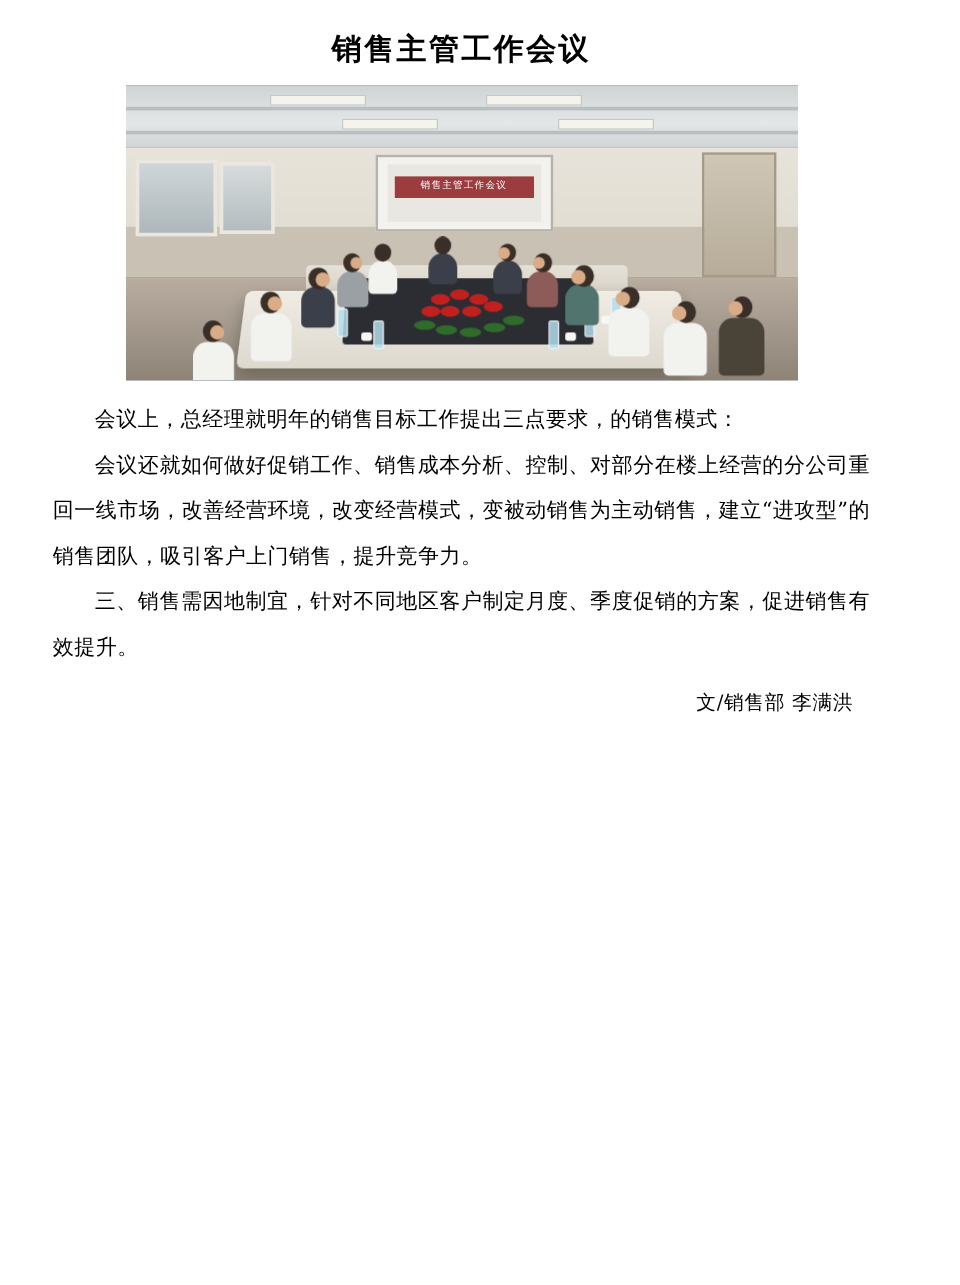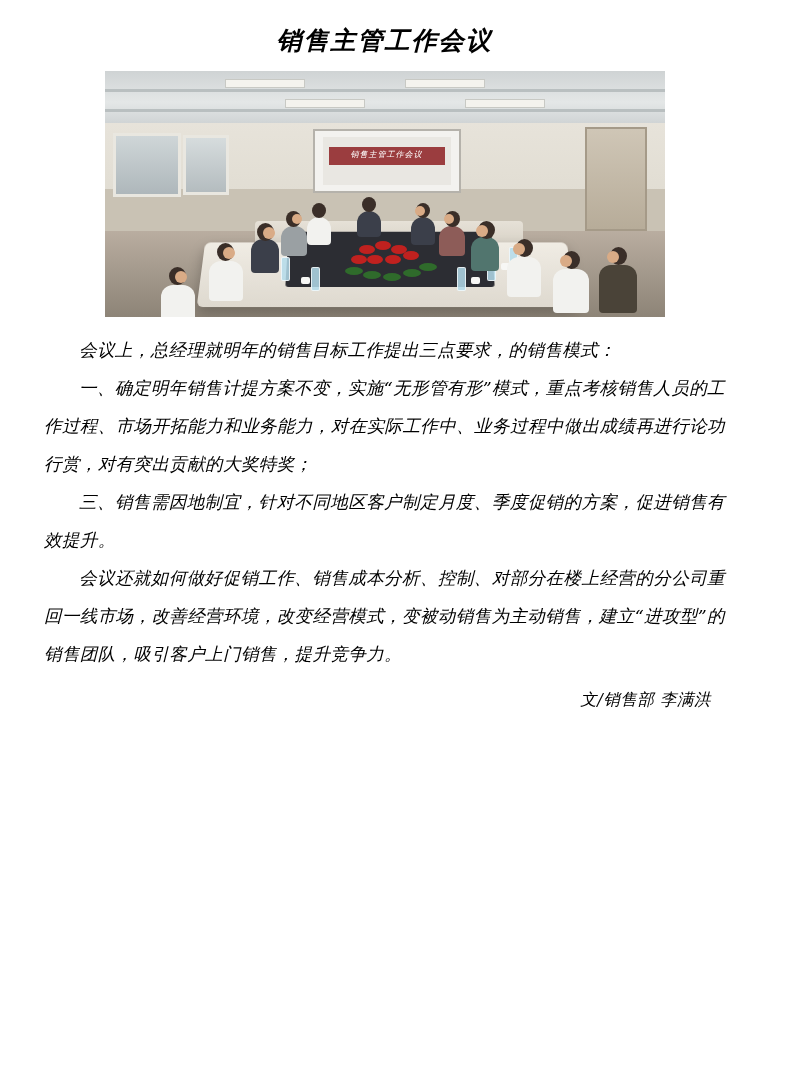--- a/index.html
+++ b/index.html
@@ -14,21 +14,20 @@
     color: #000000;
     position: relative;
     overflow: hidden;
   }
   .page {
     width: 769px;
     height: 1071px;
     box-sizing: border-box;
     padding: 18px 44px 10px 44px;
     position: relative;
-    font-style: italic;
   }
   .doc-title {
     text-align: center;
     font-size: 25px;
     font-weight: bold;
     letter-spacing: 2px;
     margin: 6px 0 14px 0;
     font-family: "DejaVu Serif", "Liberation Serif", serif;
   }
 
@@ -291,20 +290,19 @@
       <div class="person" style="left:494px; top:176px">
         <div class="body shirt-vest" style="left:0; top:18px; width:38px; height:48px"></div>
         <div class="head" style="left:11px; top:0"></div>
         <div class="face" style="left:8px; top:4px"></div>
       </div>
     </div>
   </div>
 
   <div class="body-text">
     <p>会议上，总经理就明年的销售目标工作提出三点要求，的销售模式：</p>
-    <p>一、确定明年销售计提方案不变，实施“无形管有形”模式，重点考核销售人员的工作过程、市场开拓能力和业务能力，对在实际工作中、业务过程中做出成绩再进行论功行赏，对有突出贡献的大奖特奖；</p>
+    <p>会议还就如何做好促销工作、销售成本分析、控制、对部分在楼上经营的分公司重回一线市场，改善经营环境，改变经营模式，变被动销售为主动销售，建立“进攻型”的销售团队，吸引客户上门销售，提升竞争力。</p>
     <p>三、销售需因地制宜，针对不同地区客户制定月度、季度促销的方案，促进销售有效提升。</p>
-    <p>会议还就如何做好促销工作、销售成本分析、控制、对部分在楼上经营的分公司重回一线市场，改善经营环境，改变经营模式，变被动销售为主动销售，建立“进攻型”的销售团队，吸引客户上门销售，提升竞争力。</p>
   </div>
 
   <div class="sign">文/销售部 李满洪</div>
 
 </div>
 
 </body></html>

